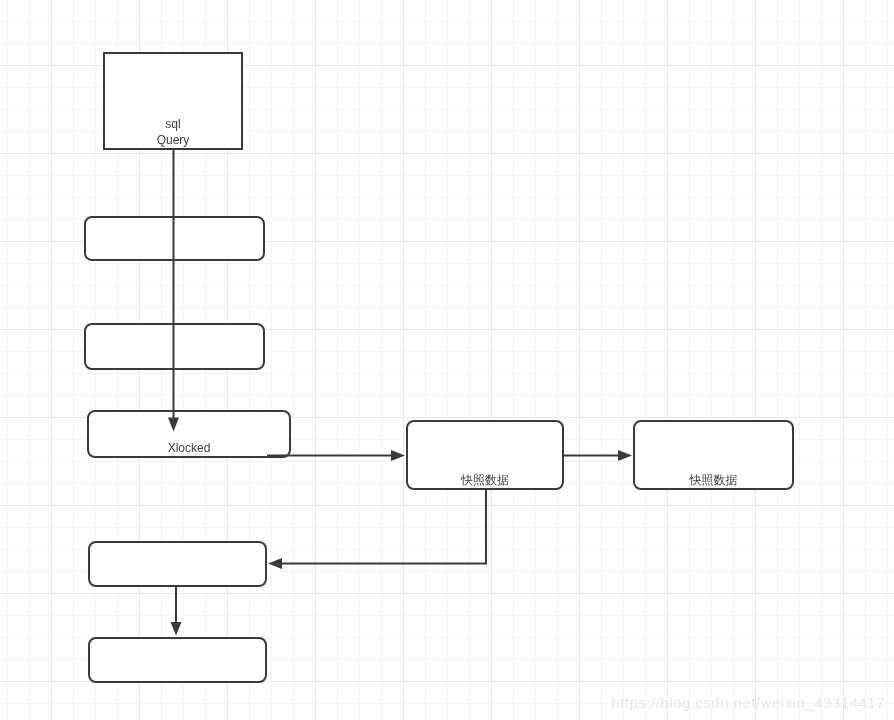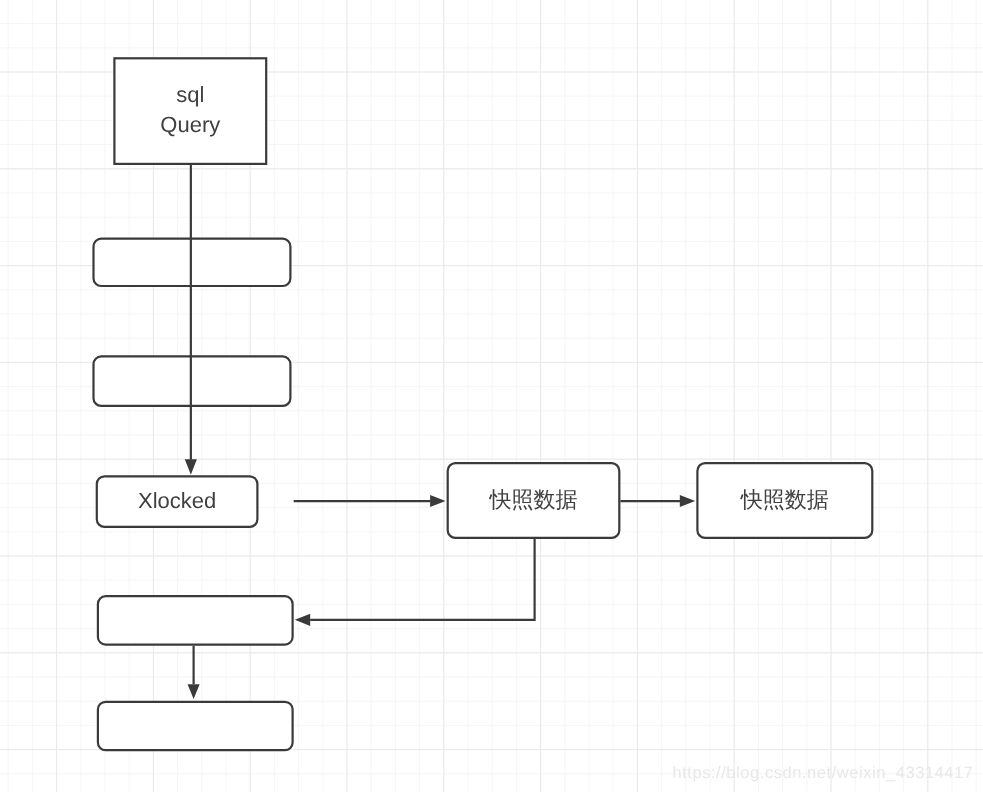--- a/index.html
+++ b/index.html
@@ -21,34 +21,34 @@
     background-position: 51px 0, 0 65px, 7px 0, 0 21px;
     font-family: "Liberation Sans", "DejaVu Sans", sans-serif;
   }
   .node {
     position: absolute;
     box-sizing: border-box;
     background: #ffffff;
     border: 2px solid #3a3a3a;
     border-radius: 8px;
     display: flex;
-    align-items: center;
+    align-items: flex-end;
     justify-content: center;
     color: #404040;
-    font-size: 20px;
+    font-size: 12px;
     line-height: 1.35;
     text-align: center;
     white-space: pre-line;
   }
   .node.square { border-radius: 0; }
 
   #node-sql-query   { left: 103px; top: 52px;  width: 140px; height: 98px; }
   #node-empty-1     { left: 84px;  top: 216px; width: 181px; height: 45px; }
   #node-empty-2     { left: 84px;  top: 323px; width: 181px; height: 47px; }
-  #node-xlocked     { left: 87px;  top: 432px; width: 148px; height: 48px; }
+  #node-xlocked     { left: 87px;  top: 410px; width: 204px; height: 48px; }
   #node-snapshot-1  { left: 406px; top: 420px; width: 158px; height: 70px; }
   #node-snapshot-2  { left: 633px; top: 420px; width: 161px; height: 70px; }
   #node-empty-3     { left: 88px;  top: 541px; width: 179px; height: 46px; }
   #node-empty-4     { left: 88px;  top: 637px; width: 179px; height: 46px; }
 
   #edges {
     position: absolute;
     left: 0;
     top: 0;
     pointer-events: none;

